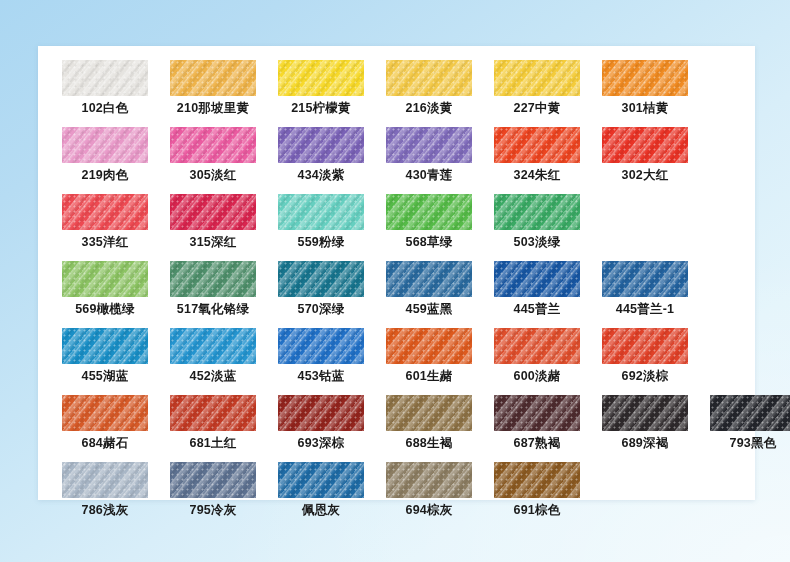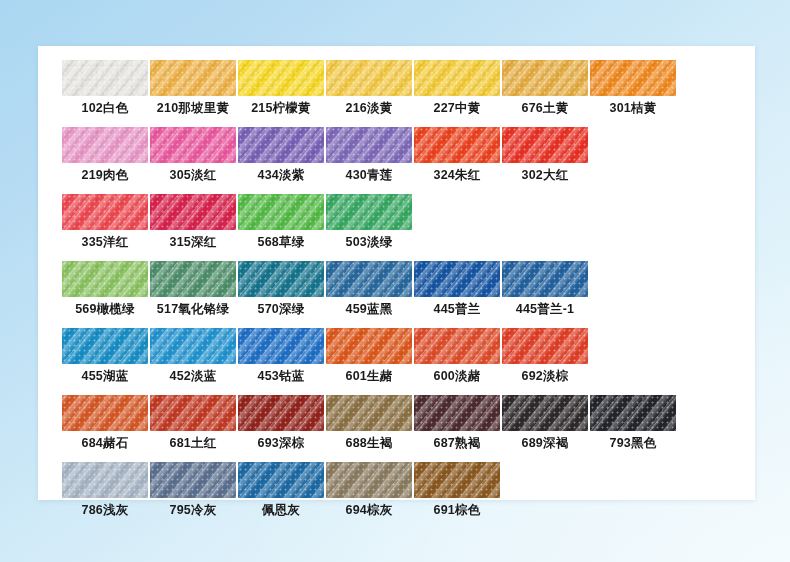--- a/index.html
+++ b/index.html
@@ -51,21 +51,21 @@
 
   #grid {
     position: absolute;
     left: 24px;
     top: 14px;
     width: 676px;
   }
 
   .row {
     display: flex;
-    gap: 2px;
+    gap: 22px;
     margin-bottom: 11px;
   }
 
   .cell {
     width: 86px;
     flex: 0 0 86px;
   }
 
   .swatch {
     position: relative;
@@ -151,24 +151,20 @@
           </div>
           <div class="cell">
             <div class="swatch" style="background-color: rgb(243, 201, 72);"></div>
             <div class="label">216淡黄</div>
           </div>
           <div class="cell">
             <div class="swatch" style="background-color: rgb(244, 204, 59);"></div>
             <div class="label">227中黄</div>
           </div>
           <div class="cell">
-            <div class="swatch" style="background-color: rgb(229, 173, 68);"></div>
-            <div class="label">676土黄</div>
-          </div>
-          <div class="cell">
             <div class="swatch" style="background-color: rgb(240, 139, 34);"></div>
             <div class="label">301桔黄</div>
           </div>
         </div>
         <div class="row">
           <div class="cell">
             <div class="swatch" style="background-color: rgb(232, 153, 200);"></div>
             <div class="label">219肉色</div>
           </div>
           <div class="cell">
@@ -193,20 +189,24 @@
           </div>
         </div>
         <div class="row">
           <div class="cell">
             <div class="swatch" style="background-color: rgb(237, 74, 82);"></div>
             <div class="label">335洋红</div>
           </div>
           <div class="cell">
             <div class="swatch" style="background-color: rgb(216, 37, 79);"></div>
             <div class="label">315深红</div>
+          </div>
+          <div class="cell">
+            <div class="swatch" style="background-color: rgb(102, 207, 192);"></div>
+            <div class="label">559粉绿</div>
           </div>
           <div class="cell">
             <div class="swatch" style="background-color: rgb(86, 187, 72);"></div>
             <div class="label">568草绿</div>
           </div>
           <div class="cell">
             <div class="swatch" style="background-color: rgb(58, 169, 100);"></div>
             <div class="label">503淡绿</div>
           </div>
         </div>

